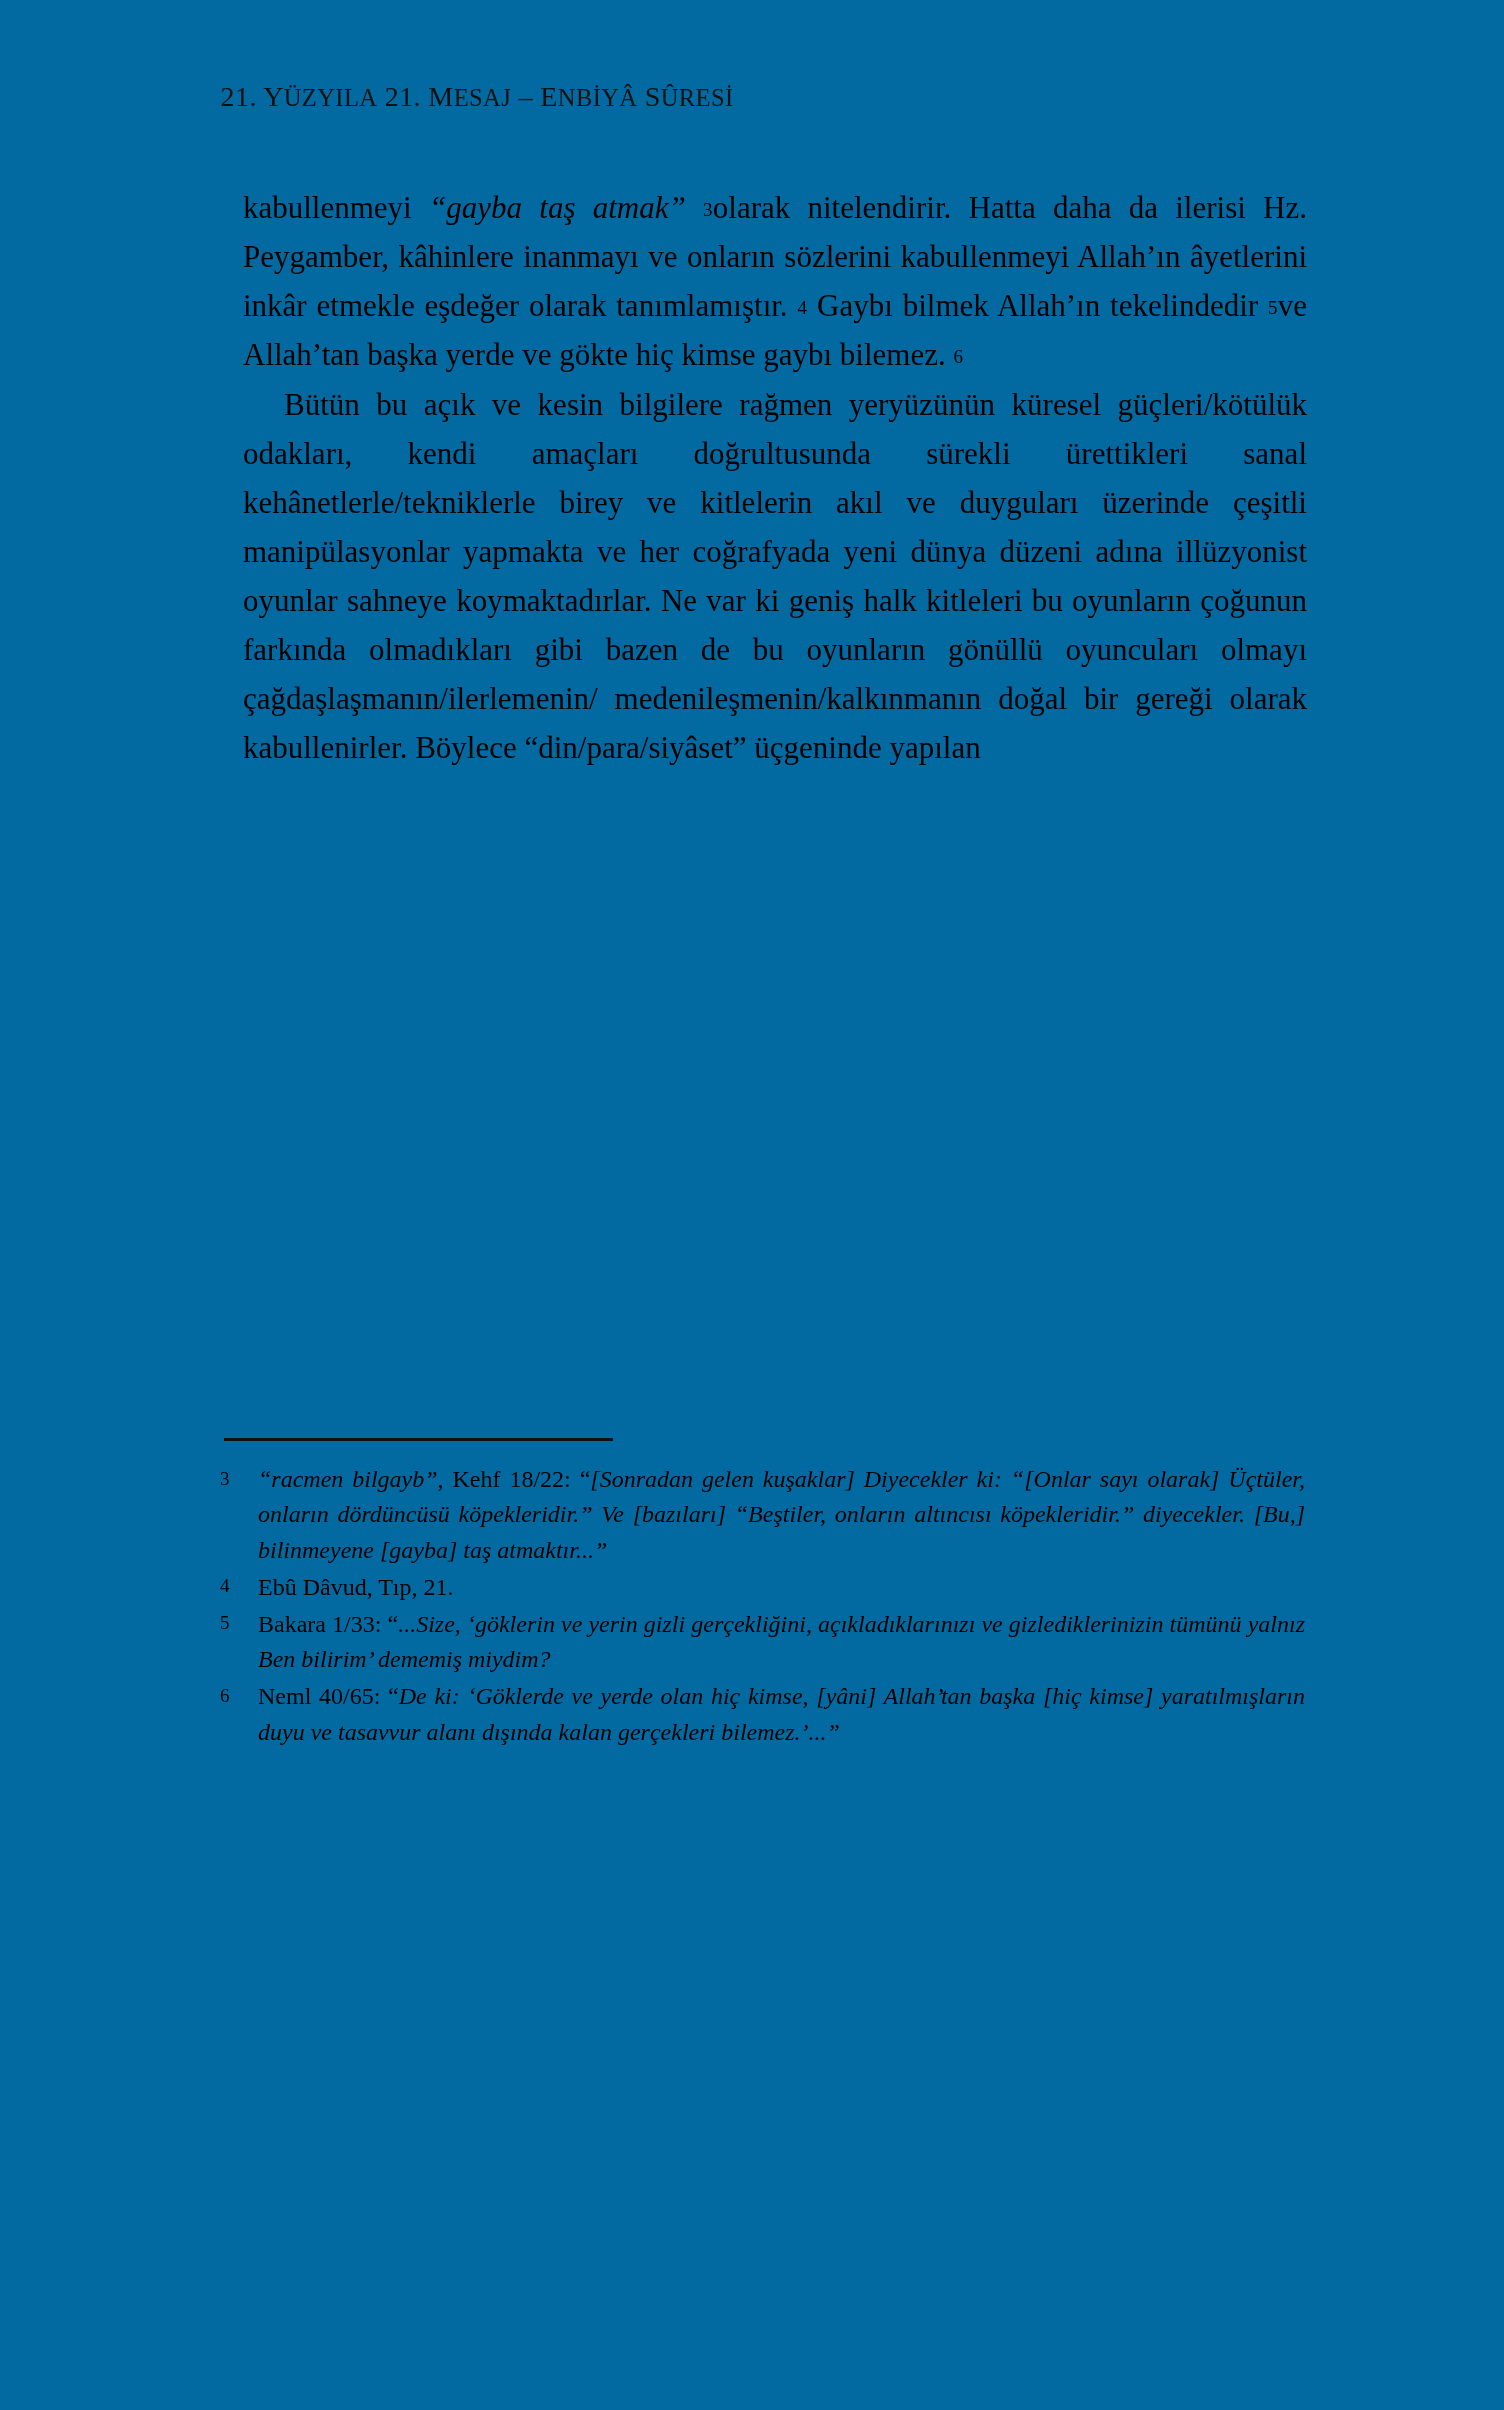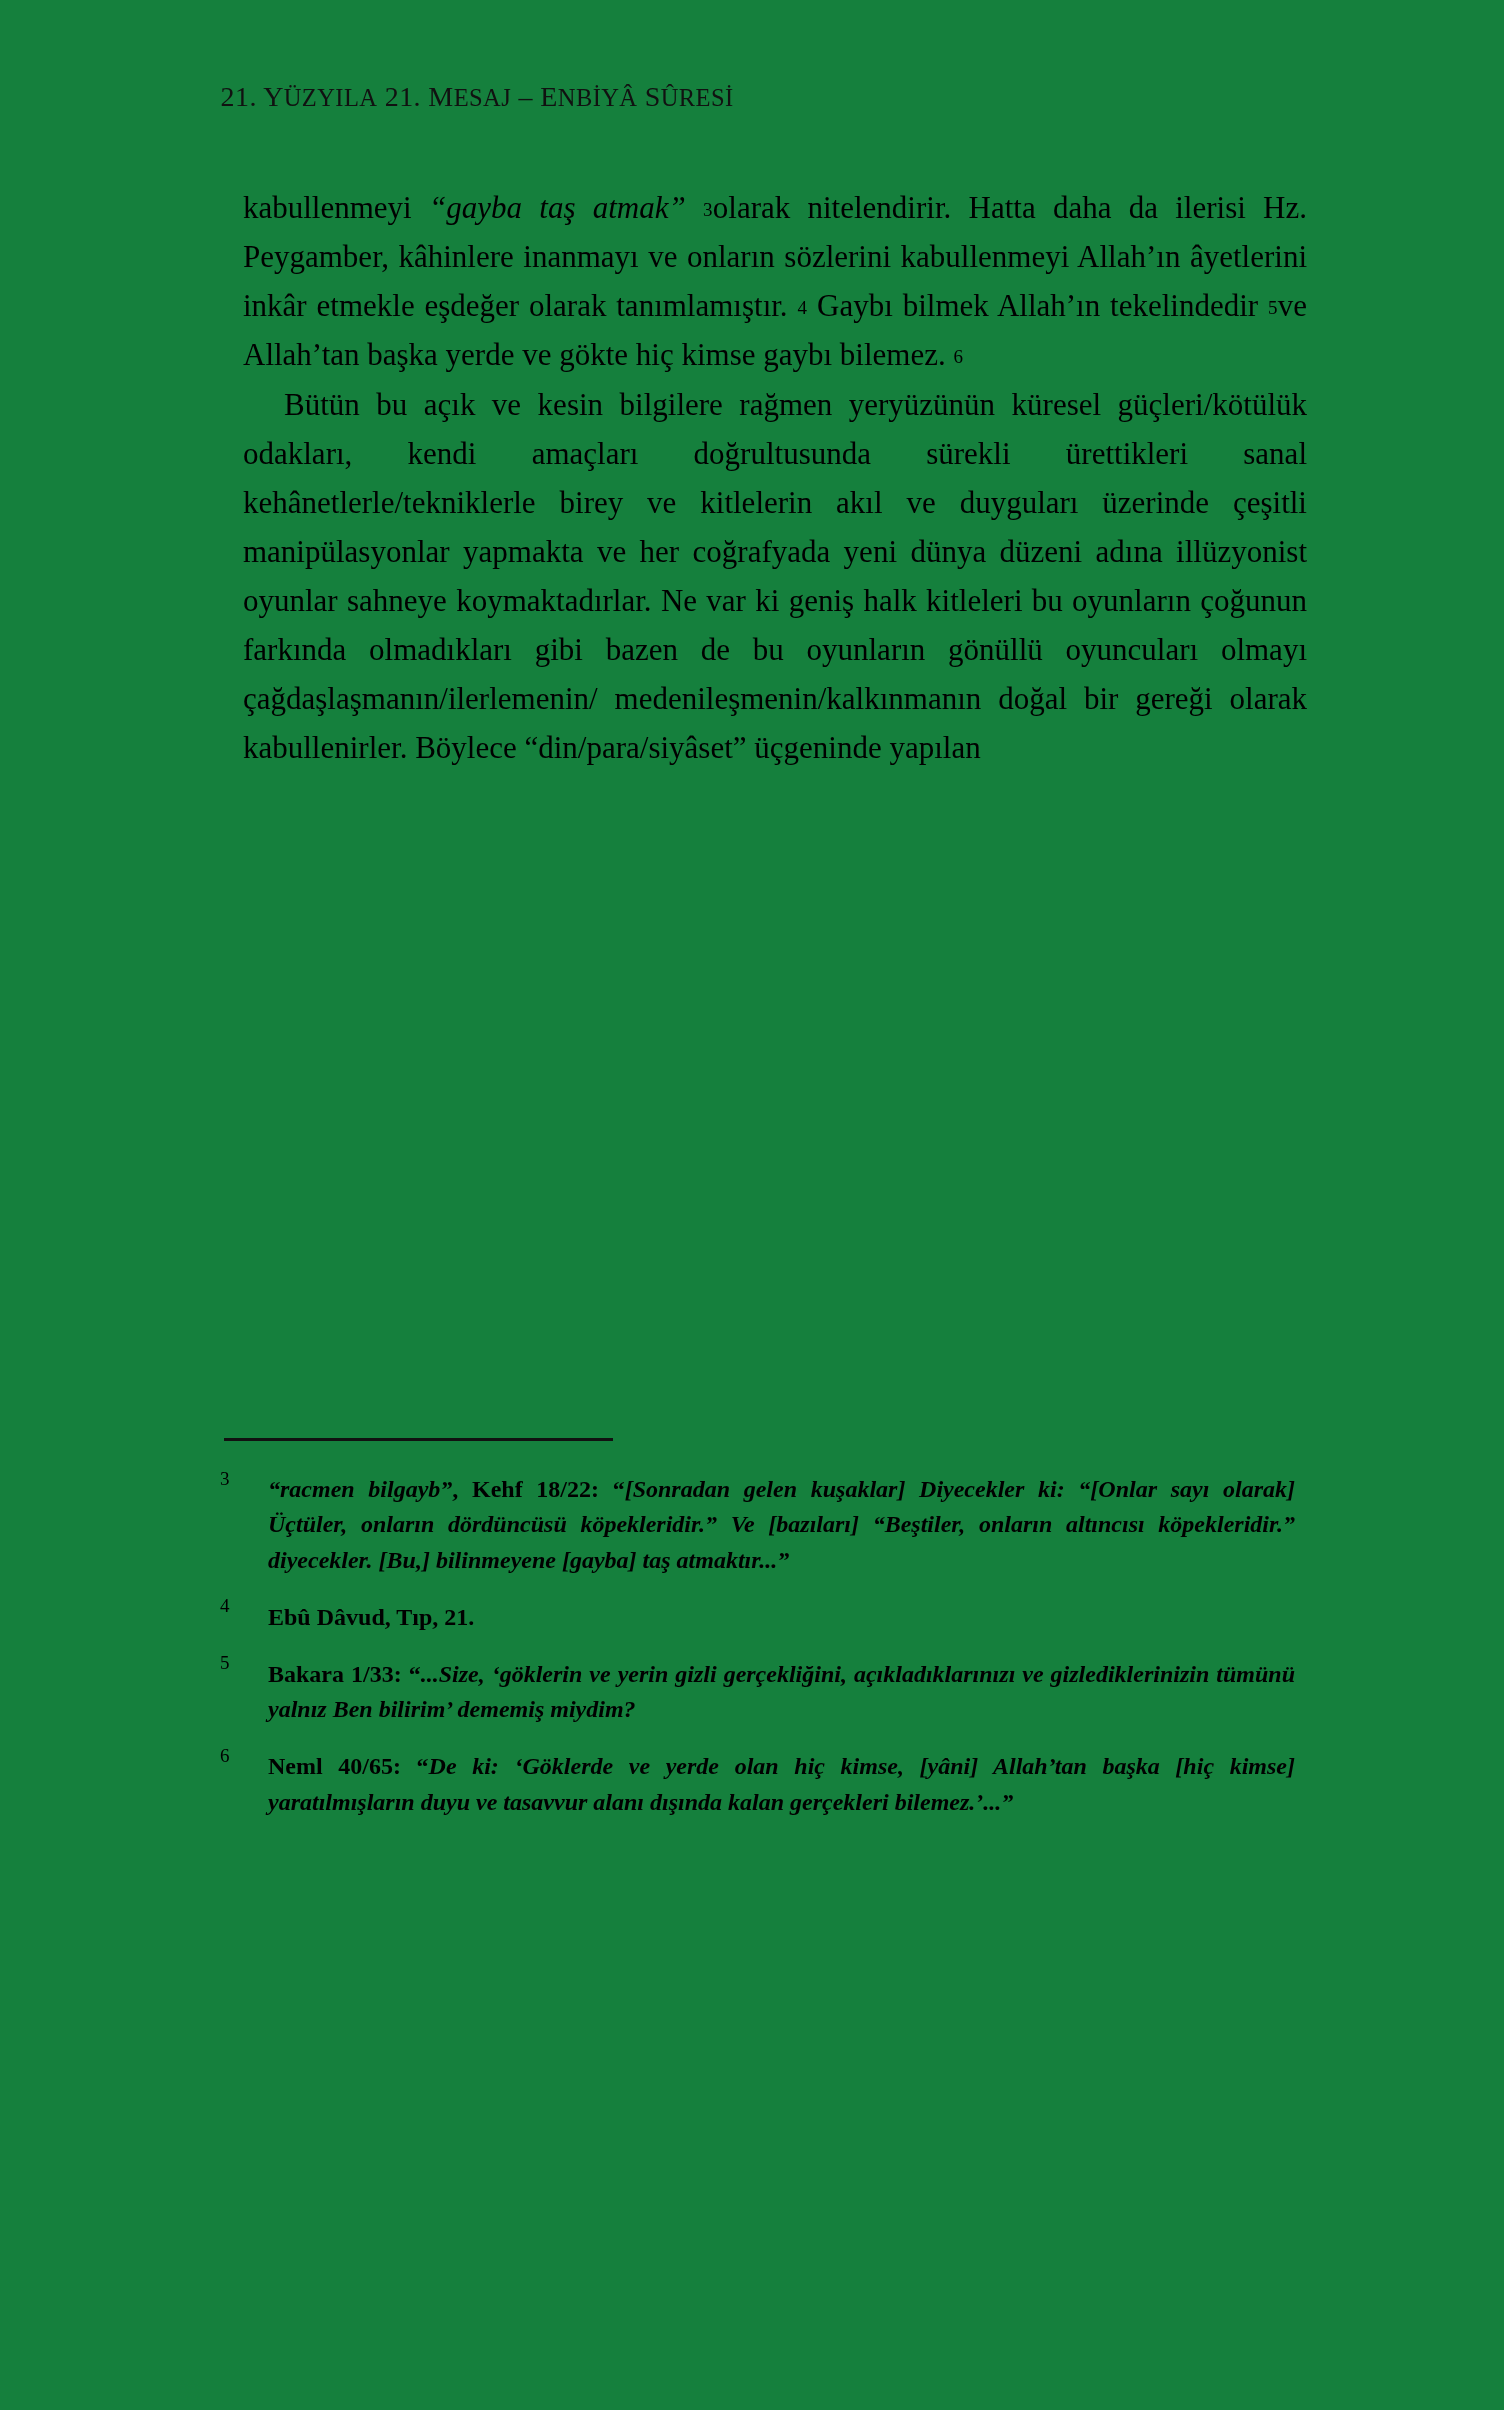--- a/index.html
+++ b/index.html
@@ -16,21 +16,21 @@
     color: #000000;
     overflow: hidden;
   }
 
   .page {
     position: absolute;
     left: 0;
     top: 0;
     width: 1505px;
     height: 2411px;
-    background: #15803d;
+    background: #0369a1;
   }
 
   .content {
     position: absolute;
     left: 215px;
     top: 81px;
     width: 1092px;
   }
 
   
@@ -102,22 +102,21 @@
     font-family: "Liberation Serif", "DejaVu Serif", serif;
   }
   .fn-body {
     flex: 1 1 auto;
     font-size: 24px;
     line-height: 1.47;
     text-align: justify;
     text-justify: inter-word;
   }
   .fn-body p {
-    margin: 10px;
-    font-weight: bold;
+    margin: 0;
   }
   .fn-cont {
     margin-left: 38px;
     font-size: 24px;
     line-height: 1.47;
     text-align: justify;
   }
 </style>
 </head>
 <body>

